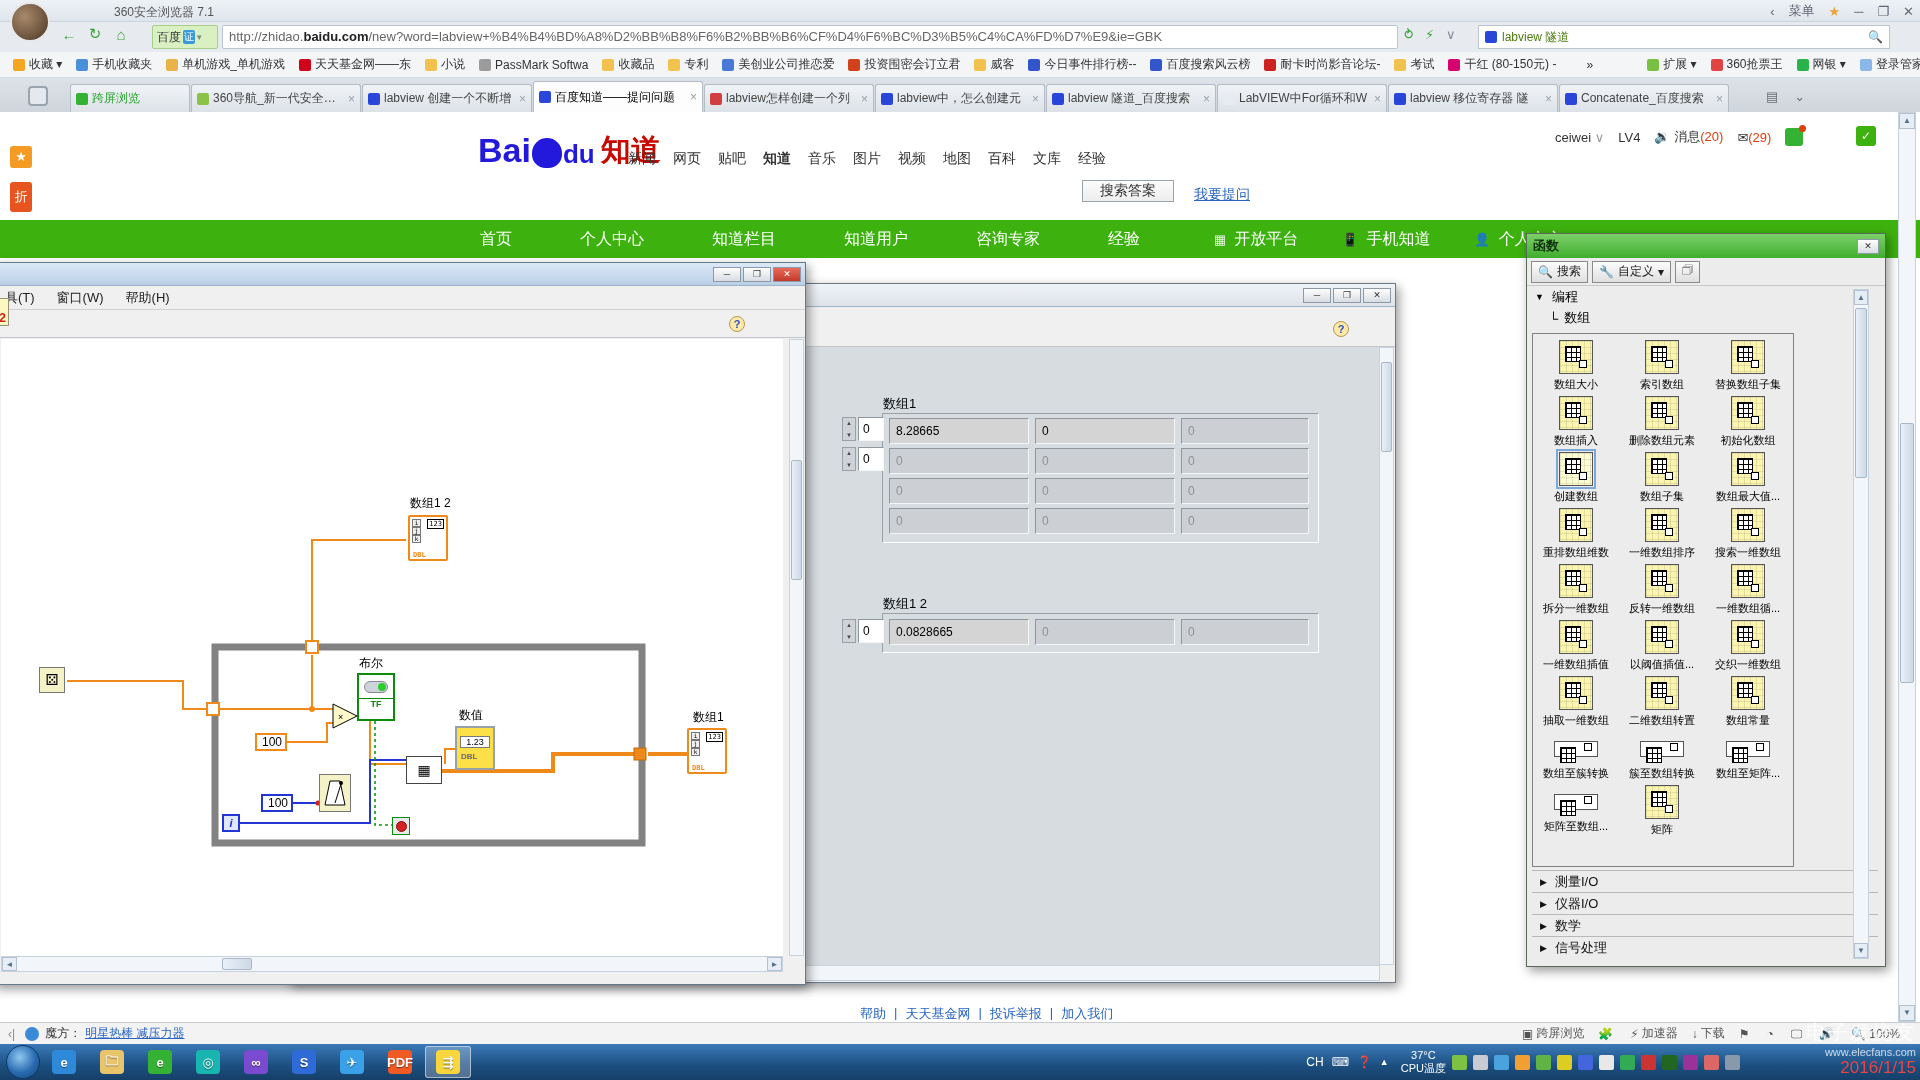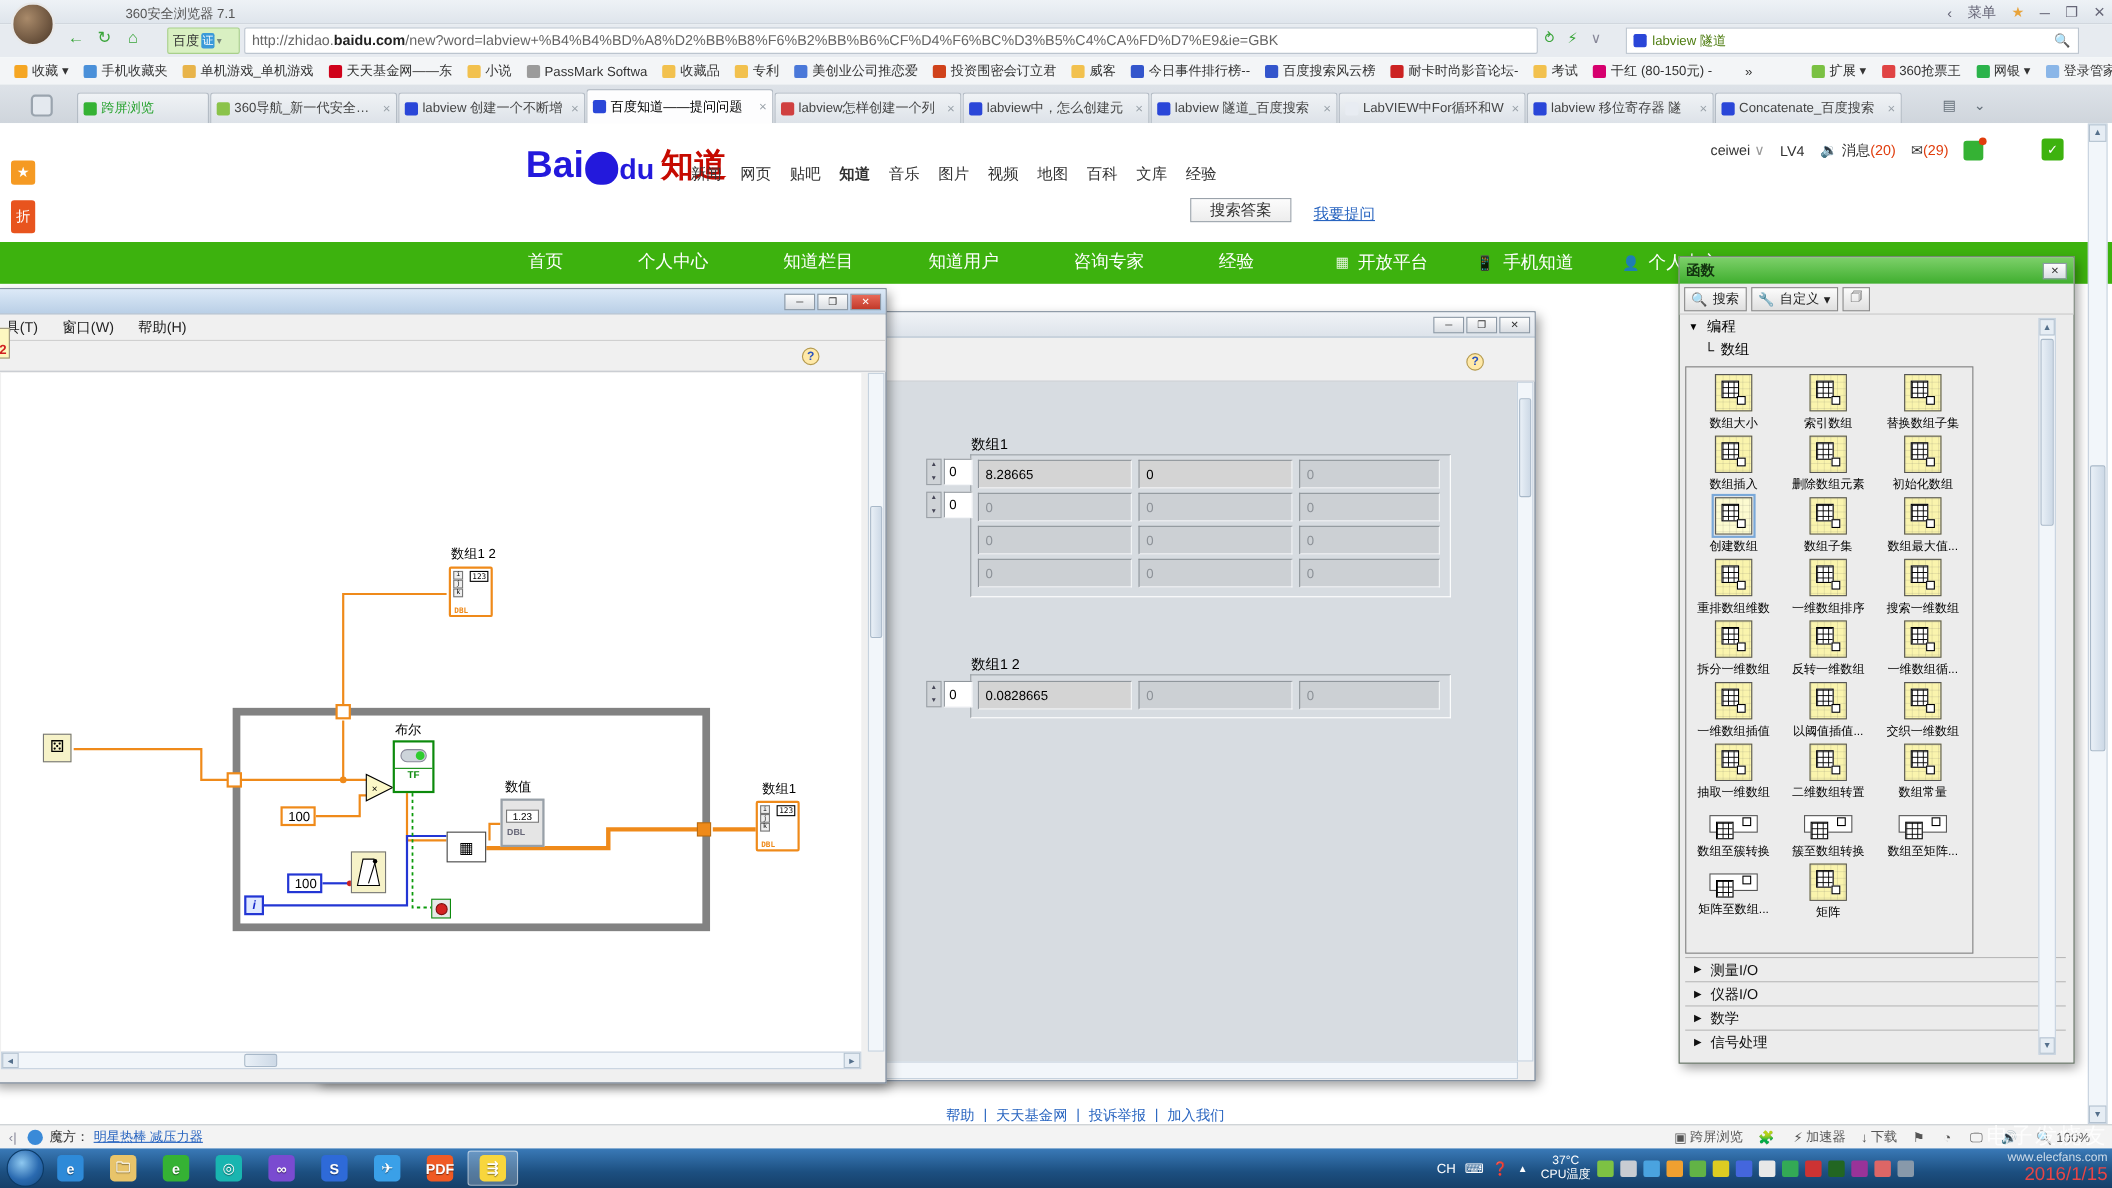--- a/index.html
+++ b/index.html
@@ -506,21 +506,21 @@
 
         <span class="bdlabel" style="left:366px;top:316px">布尔</span>
         <div class="abs" style="left:364px;top:334px;width:38px;height:48px;background:#fff;border:2px solid #0c8a0c">
           <div style="margin:6px auto 0;width:24px;height:12px;border-radius:7px;background:#cdd4da;border:1px solid #889;position:relative">
               <i style="position:absolute;right:1px;top:1px;width:8px;height:8px;border-radius:50%;background:#2ecc2e"></i>
             </div>
           <div style="text-align:center;font-size:9px;font-weight:bold;color:#0c8a0c;margin-top:5px;border-top:1px solid #0c8a0c">TF</div>
         </div>
 
         <span class="bdlabel" style="left:466px;top:368px">数值</span>
-        <div class="abs" style="left:462px;top:387px;width:40px;height:44px;background:#e5e5e5;border:2px solid #98a0a8">
+        <div class="abs" style="left:462px;top:387px;width:40px;height:44px;background:#fde047;border:2px solid #98a0a8">
           <div style="margin:8px 3px 0;background:#fff;border:1px solid #777;font-size:9px;text-align:center">1.23</div>
           <div style="font-size:8px;color:#667;margin:4px 0 0 4px;font-weight:bold">DBL</div>
         </div>
 
         <div class="abs" style="left:413px;top:417px;width:36px;height:28px;background:#fff;border:1px solid #444;display:flex;align-items:center;justify-content:center;font-size:14px">▦</div>
 
         <div class="abs" style="left:399px;top:478px;width:18px;height:18px;background:#e8e8e8;border:1px solid #0c8a0c;display:flex;align-items:center;justify-content:center">
             <i style="width:11px;height:11px;border-radius:50%;background:#d42222;border:1px solid #801010"></i>
           </div>
 

